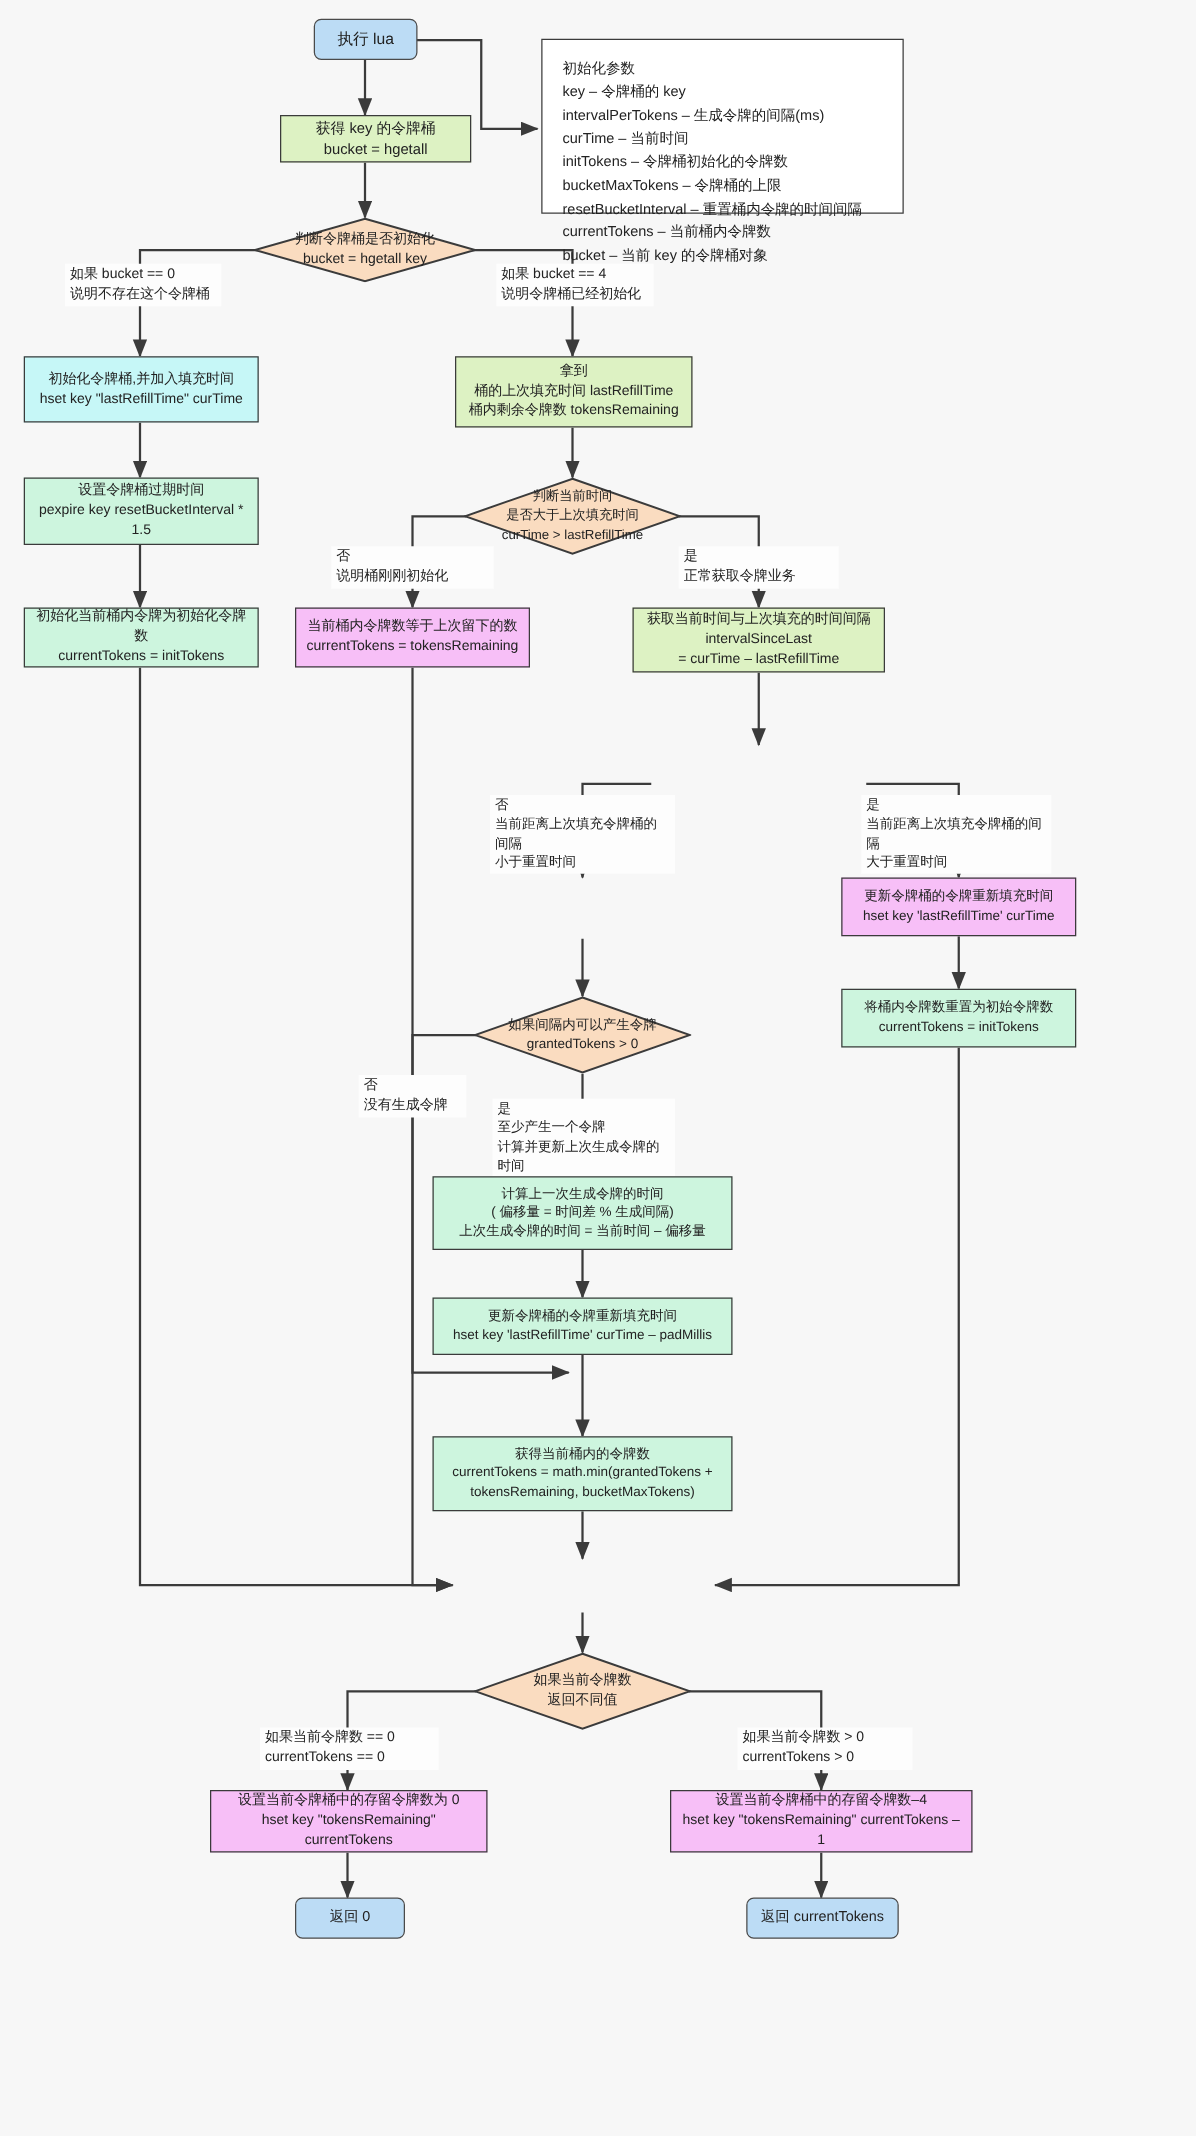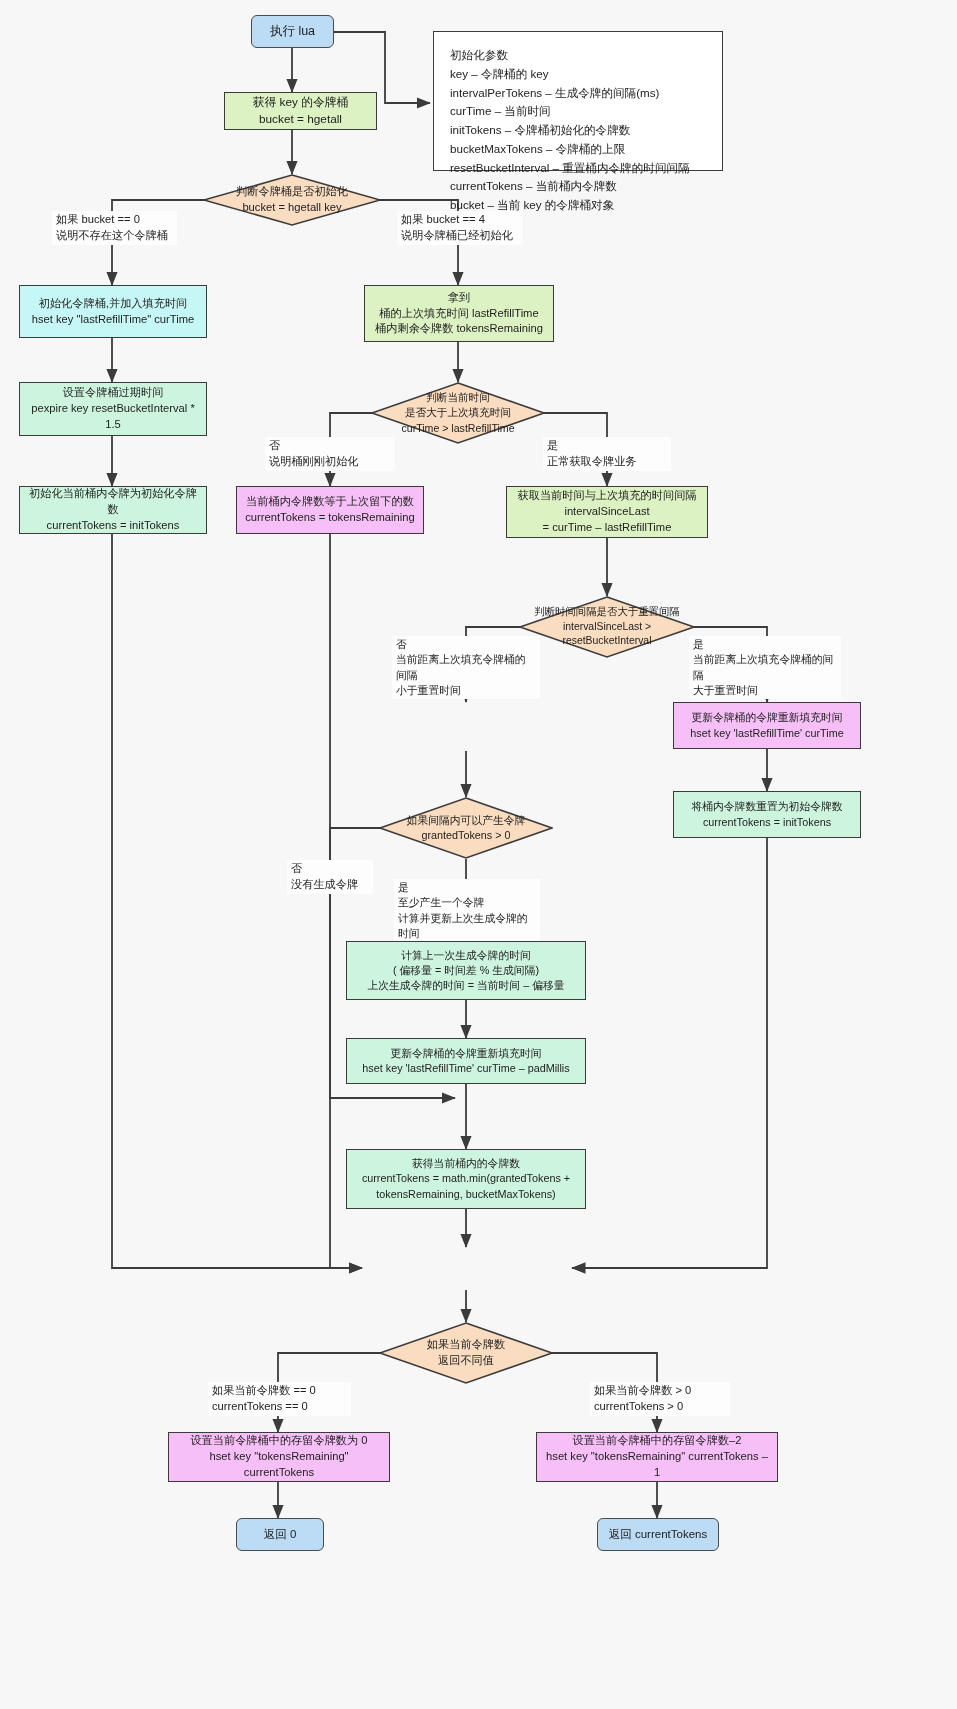--- a/index.html
+++ b/index.html
@@ -216,28 +216,20 @@
   <div class="edge-label" style="left:543px; top:437px; width:128px; font-size:11.2px;">是
 正常获取令牌业务</div>
 
   <div class="node rect" style="left:506px; top:486px; width:202px; height:52px; background:#ddf2c3; font-size:11.2px;">获取当前时间与上次填充的时间间隔
 intervalSinceLast
 = curTime – lastRefillTime</div>
 
   <div class="node rect" style="left:236px; top:486px; width:188px; height:48px; background:#f7bff7; font-size:11.2px;">当前桶内令牌数等于上次留下的数
 currentTokens = tokensRemaining</div>
 
-  <div class="diamond-wrap" style="left:519px; top:596px; width:176px; height:62px;">
-    <svg width="176" height="62" viewBox="0 0 176 62">
-      <polygon points="88,1 175,31 88,61 1,31" fill="#fadcc0" stroke="#3b3b3b" stroke-width="1.6"></polygon>
-    </svg>
-    <div class="diamond-label" style="font-size:10.4px;">判断时间间隔是否大于重置间隔
-intervalSinceLast &gt;
-resetBucketInterval</div>
-  </div>
 
   <div class="edge-label" style="left:392px; top:636px; width:148px; font-size:10.8px;">否
 当前距离上次填充令牌桶的间隔
 小于重置时间</div>
 
   <div class="edge-label" style="left:689px; top:636px; width:152px; font-size:10.8px;">是
 当前距离上次填充令牌桶的间隔
 大于重置时间</div>
 
 
@@ -284,20 +276,20 @@
 
   <div class="edge-label" style="left:208px; top:1382px; width:143px; font-size:11.2px;">如果当前令牌数 == 0
 currentTokens == 0</div>
 
   <div class="edge-label" style="left:590px; top:1382px; width:140px; font-size:11.2px;">如果当前令牌数 &gt; 0
 currentTokens &gt; 0</div>
 
   <div class="node rect" style="left:168px; top:1432px; width:222px; height:50px; background:#f7bff7; font-size:11.2px;">设置当前令牌桶中的存留令牌数为 0
 hset key "tokensRemaining" currentTokens</div>
 
-  <div class="node rect" style="left:536px; top:1432px; width:242px; height:50px; background:#f7bff7; font-size:11.2px;">设置当前令牌桶中的存留令牌数–2
+  <div class="node rect" style="left:536px; top:1432px; width:242px; height:50px; background:#f7bff7; font-size:11.2px;">设置当前令牌桶中的存留令牌数–4
 hset key "tokensRemaining" currentTokens – 1</div>
 
   <div class="node terminal" style="left:236px; top:1518px; width:88px; height:33px; background:#bcdcf5; font-size:11.5px;">返回 0</div>
 
   <div class="node terminal" style="left:597px; top:1518px; width:122px; height:33px; background:#bcdcf5; font-size:11.5px;">返回 currentTokens</div>
 
 </div>
 
 </body></html>

